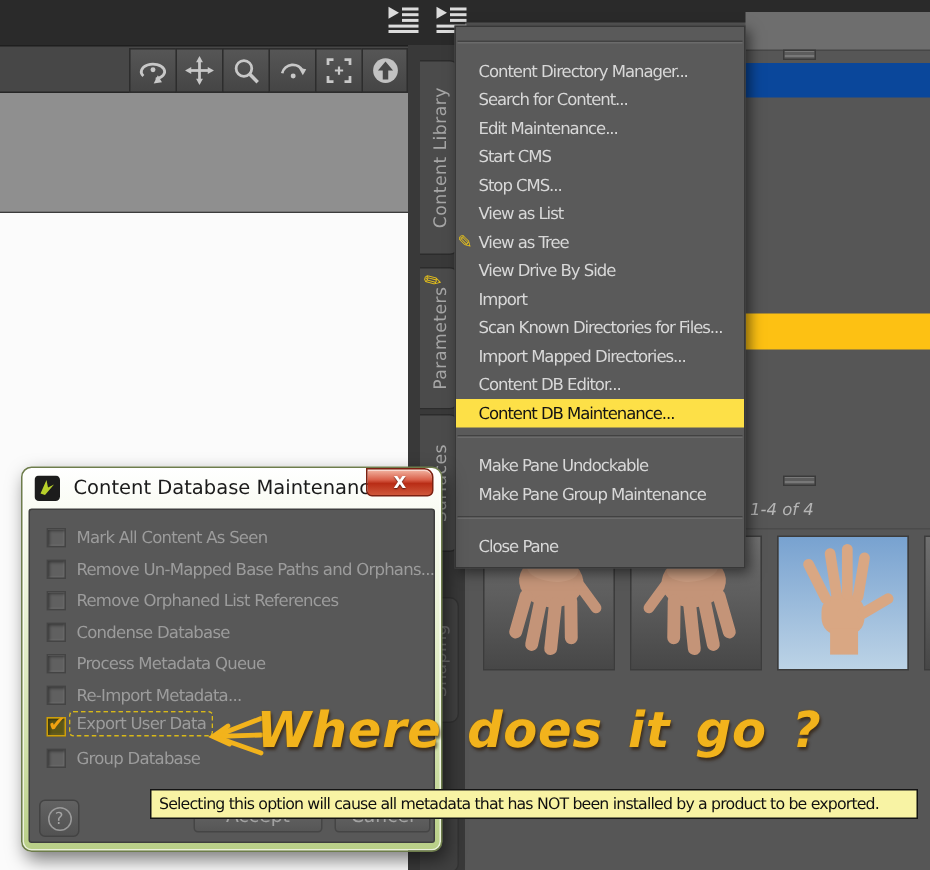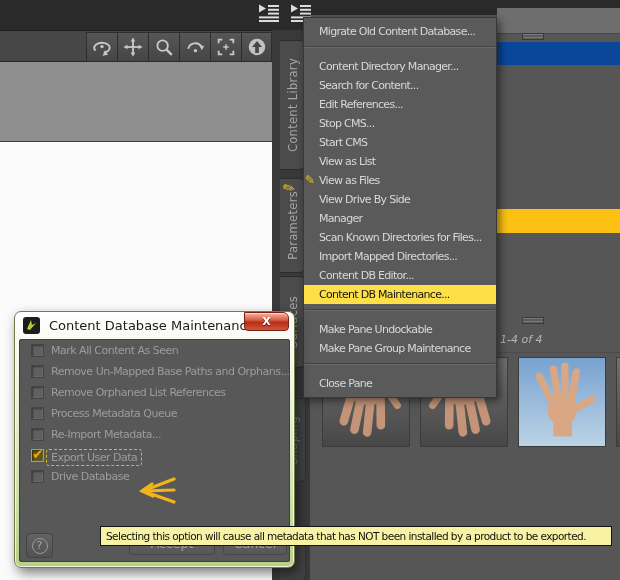--- a/index.html
+++ b/index.html
@@ -85,21 +85,21 @@
   .dlg-app-icon { width:17px; height:17px; margin-right:9px; }
   .dlg-title { font-size:13px; color:#1b1b1b; }
   .dlg-close { position:absolute; right:5px; top:0; width:45px; height:19px;
     background:linear-gradient(180deg,#f3b7a5 0%,#da604a 40%,#b92d16 55%,#cf573a 100%);
     border:1px solid #7b2011; border-radius:0 6px 4px 4px; color:#fff;
     font-size:11px; font-weight:bold; text-align:center; line-height:17px;
     text-shadow:0 1px 1px rgba(0,0,0,.6); box-shadow:inset 0 1px 0 rgba(255,255,255,.5); cursor:default; }
   .dlg-body { position:absolute; left:4px; right:4px; top:27px; bottom:5px;
     background:#585858; border:1px solid #3e3e3e; border-radius:2px; }
   .cb-rows { padding-top:4px; }
-  .cb-row { height:21px; display:flex; align-items:flex-start; padding-left:11px; }
+  .cb-row { height:21px; display:flex; align-items:flex-end; padding-left:11px; }
   .cb-box { position:relative; width:13px; height:13px; flex:0 0 13px; background:#606060;
     border:1px solid #444; margin-right:7px;
     box-shadow:inset 1px 1px 2px rgba(0,0,0,.4), inset -1px -1px 1px rgba(255,255,255,.07); }
   .cb-box .check-glyph { display:none; position:absolute; left:0px; top:-4px;
     color:#f0a211; font-size:14px; font-weight:bold; }
   .cb-row.checked .cb-box { border-color:#cf9f0a; background:#5c5616; }
   .cb-row.checked .check-glyph { display:block; }
   .cb-label { color:#9c9c9c; font-size:11px; letter-spacing:-0.5px; white-space:nowrap; }
   .cb-row.focused .cb-label { border:1px dashed #d8b818; border-radius:3px; padding:1px 4px; margin-left:-5px; }
   .dlg-help { position:absolute; left:6px; bottom:3px; width:27px; height:25px;
@@ -319,73 +319,69 @@
             <ellipse cx="30" cy="14" rx="12" ry="6" fill="#cfa184" opacity=".7"></ellipse>
           </g>
         </svg>
         
         <div class="tile-label"></div>
       </div>
     </div>
 
   <div class="menu">
 
-      <div class="menu-item">
-        
-        <span>Migrate Old Content Database...</span>
-      </div>
 
       <div class="menu-item separator">
         
         <span></span>
       </div>
 
       <div class="menu-item">
         
         <span>Content Directory Manager...</span>
       </div>
 
       <div class="menu-item">
         
         <span>Search for Content...</span>
       </div>
 
       <div class="menu-item">
         
-        <span>Edit References...</span>
+        <span>Edit Maintenance...</span>
+      </div>
+
+      <div class="menu-item">
+        
+        <span>Start CMS</span>
       </div>
 
       <div class="menu-item">
         
         <span>Stop CMS...</span>
-      </div>
-
-      <div class="menu-item">
-        
-        <span>Start CMS</span>
       </div>
 
       <div class="menu-item">
         
         <span>View as List</span>
       </div>
 
       <div class="menu-item has-icon">
         <span class="mi-pencil">✎</span>
-        <span>View as Files</span>
+        <span>View as Tree</span>
       </div>
 
       <div class="menu-item">
         
         <span>View Drive By Side</span>
       </div>
 
       <div class="menu-item">
         
-        <span>Manager</span>
+        <span>Import</span>
       </div>
 
 
       <div class="menu-item">
         
         <span>Scan Known Directories for Files...</span>
       </div>
 
       <div class="menu-item">
         
@@ -456,20 +452,26 @@
           </div>
 
           <div class="cb-row">
             <span class="cb-box">
               
             </span>
             <span class="cb-label">Remove Orphaned List References</span>
           </div>
 
 
+          <div class="cb-row">
+            <span class="cb-box">
+              
+            </span>
+            <span class="cb-label">Condense Database</span>
+          </div>
 
           <div class="cb-row">
             <span class="cb-box">
               
             </span>
             <span class="cb-label">Process Metadata Queue</span>
           </div>
 
           <div class="cb-row">
             <span class="cb-box">
@@ -482,35 +484,36 @@
             <span class="cb-box">
               <span class="check-glyph">✔</span>
             </span>
             <span class="cb-label">Export User Data</span>
           </div>
 
           <div class="cb-row">
             <span class="cb-box">
               
             </span>
-            <span class="cb-label">Drive Database</span>
+            <span class="cb-label">Group Database</span>
           </div>
         </div>
       <div class="dlg-help">
         <span class="q">?</span>
       </div>
       <div class="dlg-btn" id="accept-btn">Accept</div>
       <div class="dlg-btn" id="cancel-btn">Cancel</div>
     </div>
   </div>
 
   <svg class="annotation-arrow" viewBox="0 0 40 34">
     <g stroke="#f2b31c" stroke-width="3.2" stroke-linecap="round" fill="none">
       <path d="M38 5 L7 17"></path>
         <path d="M38 16 L7 17"></path>
         <path d="M38 28 L7 17"></path>
       <path d="M16 10 L6 17 L17 22"></path>
     </g>
   </svg>
+  <div class="annotation-text">Where does it go ?</div>
 
   <div class="tooltip">Selecting this option will cause all metadata that has NOT been installed by a product to be exported.</div>
 
 </div>
 
 </body></html>

